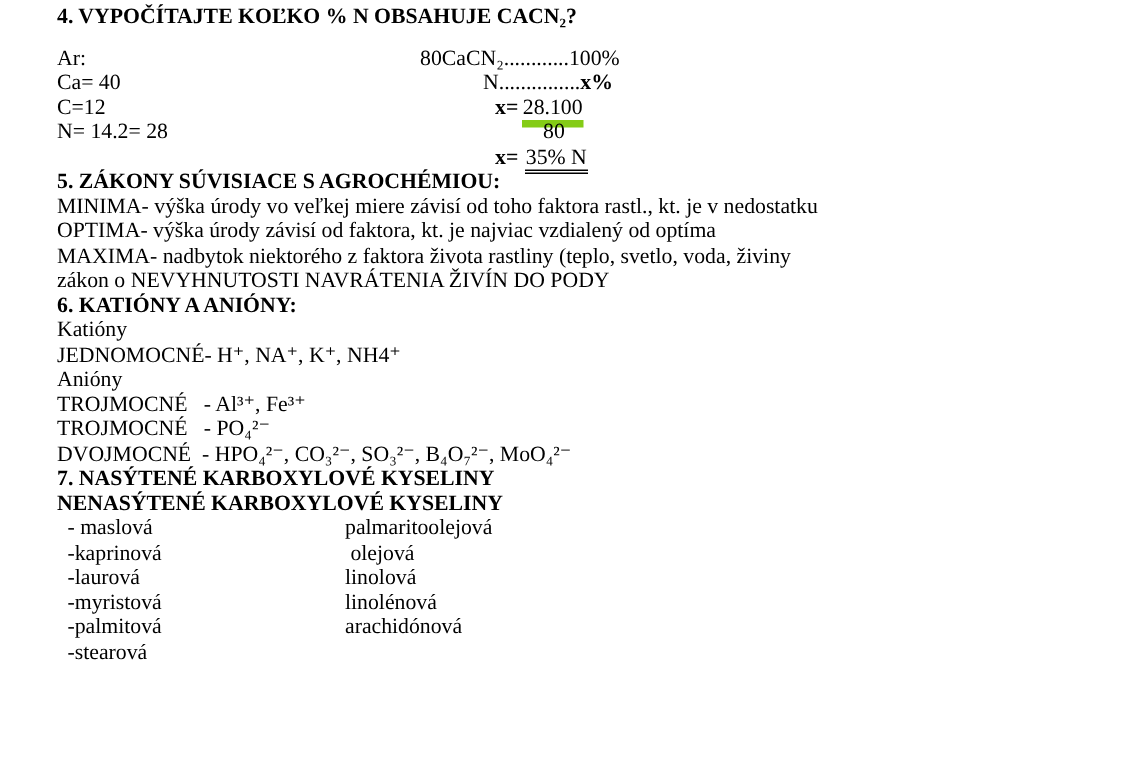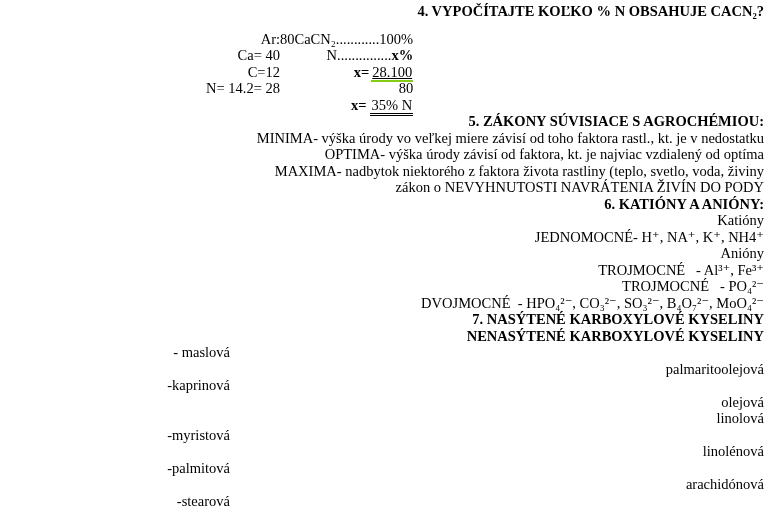--- a/index.html
+++ b/index.html
@@ -1,36 +1,36 @@
 <!DOCTYPE html>
 <html><head>
 <meta charset="utf-8">
 <style>
-  * { margin:0; padding:0; box-sizing:border-box;text-align:right; }
+  * { margin:0; padding:0; box-sizing:border-box; }
   html, body { background:#ffffff; }
   body {
     width:764px; height:521px; overflow:hidden;
     font-family:"Liberation Serif","DejaVu Serif",serif;
     font-size:14.5px; color:#000;
   }
   .doc { padding:3px 0 0 38px; }
   .line { white-space:pre; line-height:16.5px; min-height:16.5px; }
   .b { font-weight:bold; }
   .i { }
   .heading { font-weight:bold; }
   .h4 { margin-bottom:11px; }
   .calc { display:flex; }
   .calc-left { width:242px; }
   .ind2 { padding-left:42px; }
   .ind3 { padding-left:50px; }
   .ind4 { padding-left:82px; }
   .ind5 { padding-left:50px; }
-  .frac-num { border-bottom:2px solid #84cc16; margin-left:2px; padding:0 1px;text-decoration:underline; }
+  .frac-num { border-bottom:5px solid #84cc16; margin-left:2px; padding:0 1px; }
   .result { border-bottom:3px double #000; margin-left:4px; padding:0 1px; }
-  .acids-row { display:flex;flex-direction:column; }
+  .acids-row { display:flex; }
   .acid-left { display:inline-block; width:192px; padding-left:7px; white-space:pre; }
   .acid-right { display:inline-block; white-space:pre; }
 </style>
 </head>
 <body>
 
 <div class="doc">
 
   <div class="line heading h4">4. VYPOČÍTAJTE KOĽKO % N OBSAHUJE CACN₂?</div>
 
@@ -62,18 +62,18 @@
   <div class="line i">Anióny</div>
   <div class="line">TROJMOCNÉ   - Al³⁺, Fe³⁺</div>
   <div class="line">TROJMOCNÉ   - PO₄²⁻</div>
   <div class="line">DVOJMOCNÉ  - HPO₄²⁻, CO₃²⁻, SO₃²⁻, B₄O₇²⁻, MoO₄²⁻</div>
 
   <div class="line heading">7. NASÝTENÉ KARBOXYLOVÉ KYSELINY</div>
   <div class="line heading">NENASÝTENÉ KARBOXYLOVÉ KYSELINY</div>
 
   <div class="line acids-row"><span class="acid-left">- maslová</span><span class="acid-right">palmaritoolejová</span></div>
   <div class="line acids-row"><span class="acid-left">-kaprinová</span><span class="acid-right"> olejová</span></div>
-  <div class="line acids-row"><span class="acid-right">linolová</span></div>
+  <div class="line acids-row"><span class="acid-left">-laurová</span><span class="acid-right">linolová</span></div>
   <div class="line acids-row"><span class="acid-left">-myristová</span><span class="acid-right">linolénová</span></div>
   <div class="line acids-row"><span class="acid-left">-palmitová</span><span class="acid-right">arachidónová</span></div>
   <div class="line acids-row"><span class="acid-left">-stearová</span><span class="acid-right"></span></div>
 
 </div>
 
 </body></html>

